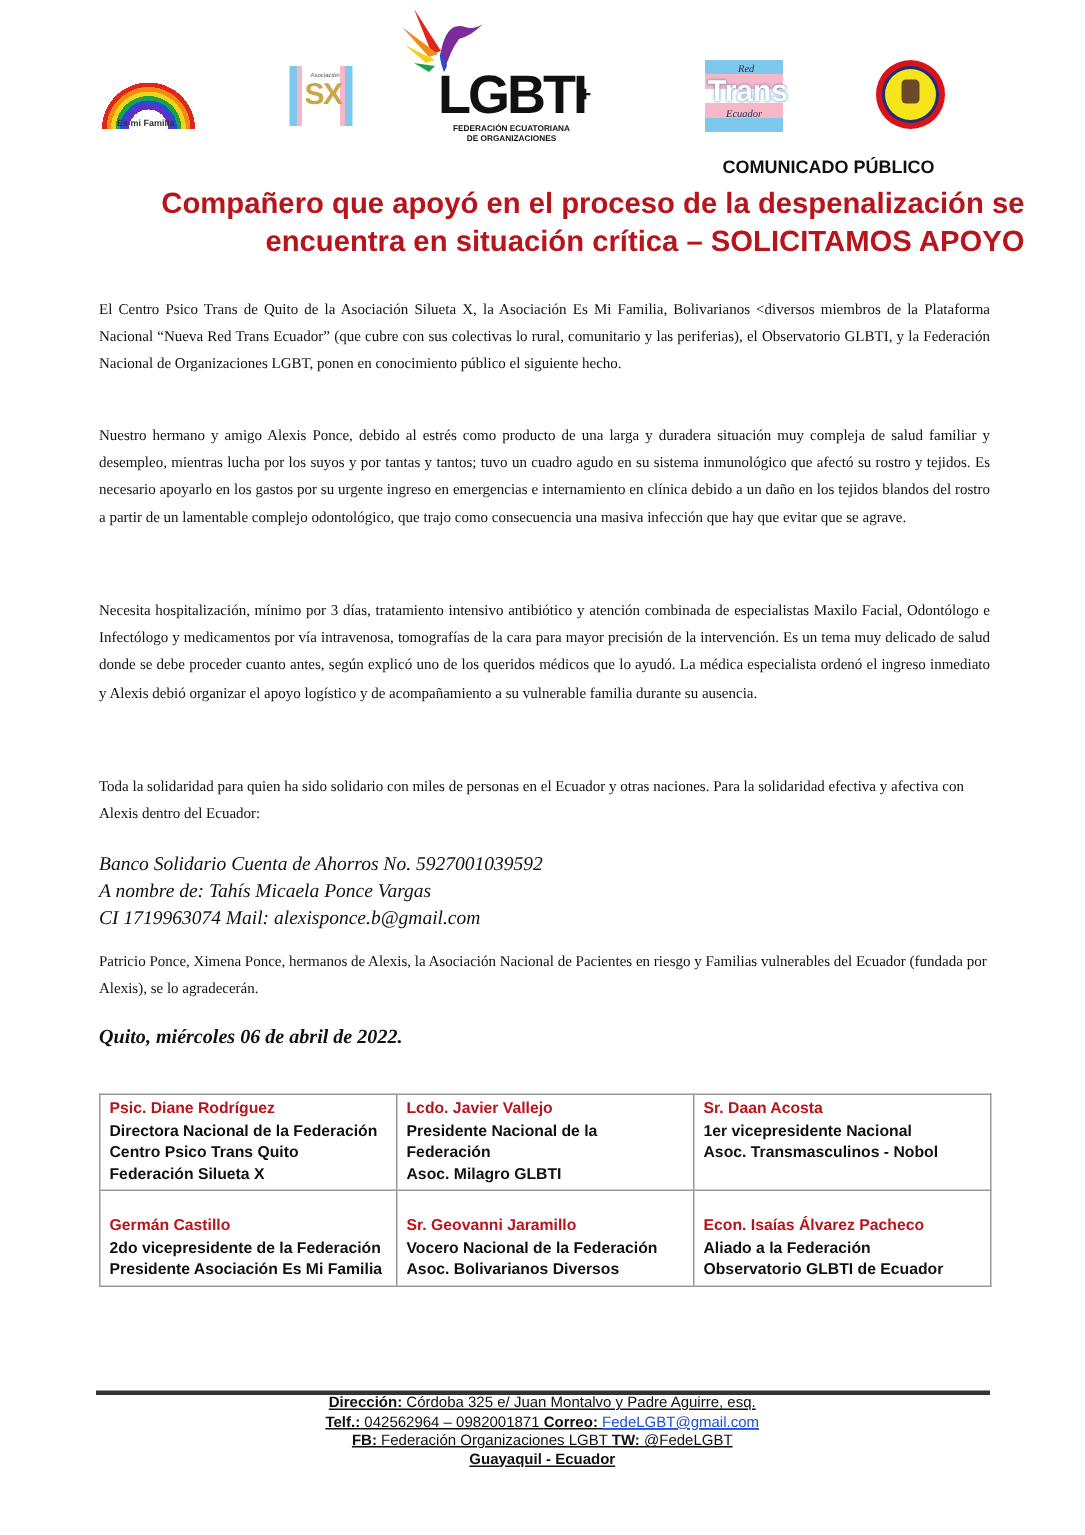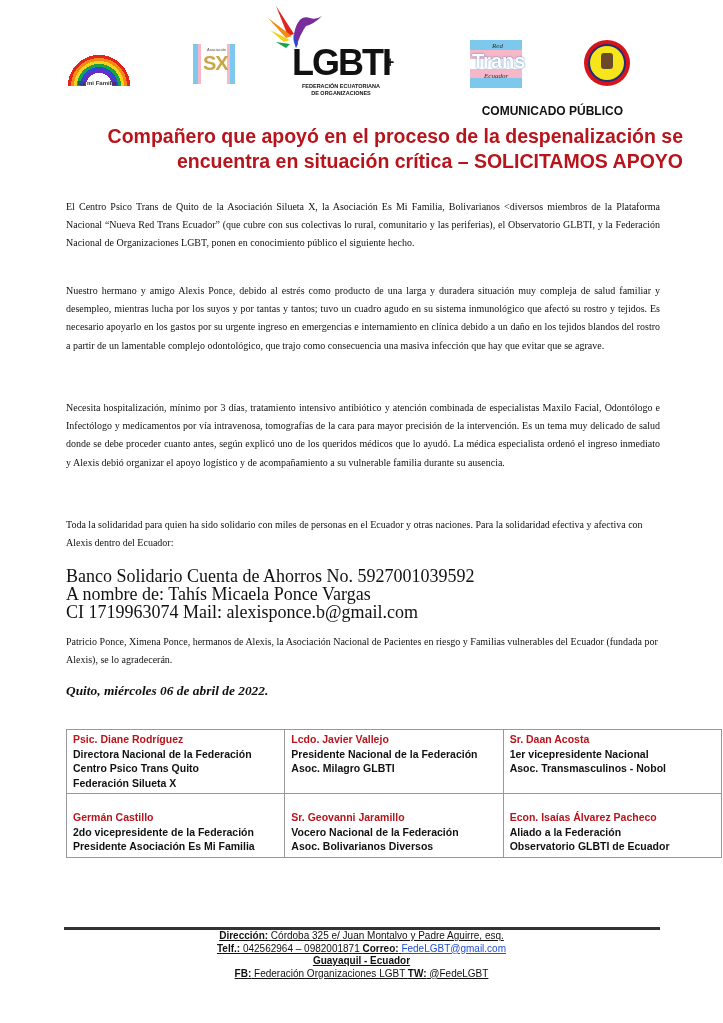--- a/index.html
+++ b/index.html
@@ -33,25 +33,25 @@
   .logo-bol .face { position:absolute; left:17px; top:13px; width:12px; height:16px; background:#6b4a2a; border-radius:3px; }
 
   .comunicado { position:absolute; top:104px; left:0; width:623px; text-align:right; font:bold 12px "Liberation Sans", sans-serif; color:#111; }
   .title { position:absolute; top:124px; left:40px; width:643px; text-align:right; font:bold 19.5px "Liberation Sans", sans-serif; color:#b8141c; line-height:25px; }
 
   .para { position:absolute; left:66px; width:594px; font-size:10px; line-height:18.2px; text-align:justify; margin:0; }
   .p1 { top:198px; }
   .p2 { top:282px; }
   .p3 { top:399px; }
   .p4 { top:516px; text-align:left; }
-  .bank { position:absolute; left:66px; top:567px; font-size:18px; line-height:18.2px; }
+  .bank { position:absolute; left:66px; top:567px; font-style:italic; font-size:13px; line-height:18.2px; }
   .p5 { top:633px; text-align:left; }
   .date { position:absolute; left:66px; top:683px; font:bold italic 13.4px "Liberation Serif", serif; }
 
-  table.sig { position:absolute; left:66px; top:729px; width:656px; border-collapse:collapse; font-family:"Liberation Sans", sans-serif; font-size:10.5px; }
+  table.sig { position:absolute; left:66px; top:729px; width:595px; border-collapse:collapse; font-family:"Liberation Sans", sans-serif; font-size:10.5px; }
   table.sig td { border:1px solid #999; vertical-align:top; padding:2px 6px 3px 6px; line-height:14.5px; width:33%; }
   table.sig td.bottom { padding-top:16px; }
   .sig-name { color:#b8141c; font-weight:bold; display:block; }
   .sig-line { font-weight:bold; color:#111; display:block; }
   table.sig tr.r1 td { height:44px; }
 
   .footer-line { position:absolute; left:64px; top:927px; width:596px; height:3px; background:#333; }
   .footer { position:absolute; top:930px; left:0; width:723px; text-align:center; font:10px "Liberation Sans", sans-serif; line-height:12.5px; color:#111;text-decoration:underline; }
   .footer b { font-weight:bold; }
   .footer a { color:#1f4fd1; text-decoration:underline; }
@@ -150,15 +150,15 @@
       <span class="sig-line">Observatorio GLBTI de Ecuador</span>
     </td>
   </tr>
 </tbody>
   </table>
 
 <div class="footer-line"></div>
 <div class="footer">
   <div><b>Dirección:</b><span> Córdoba 325 e/ Juan Montalvo y Padre Aguirre, esq.</span></div>
   <div><b>Telf.:</b><span> 042562964 – 0982001871 </span><b>Correo:</b> <a>FedeLGBT@gmail.com</a></div>
+  <div><b>FB:</b><span> Federación Organizaciones LGBT </span><b>TW:</b><span> @FedeLGBT</span></div>
   <div><b>Guayaquil - Ecuador</b></div>
-  <div><b>FB:</b><span> Federación Organizaciones LGBT </span><b>TW:</b><span> @FedeLGBT</span></div>
 </div>
 
 </body></html>

